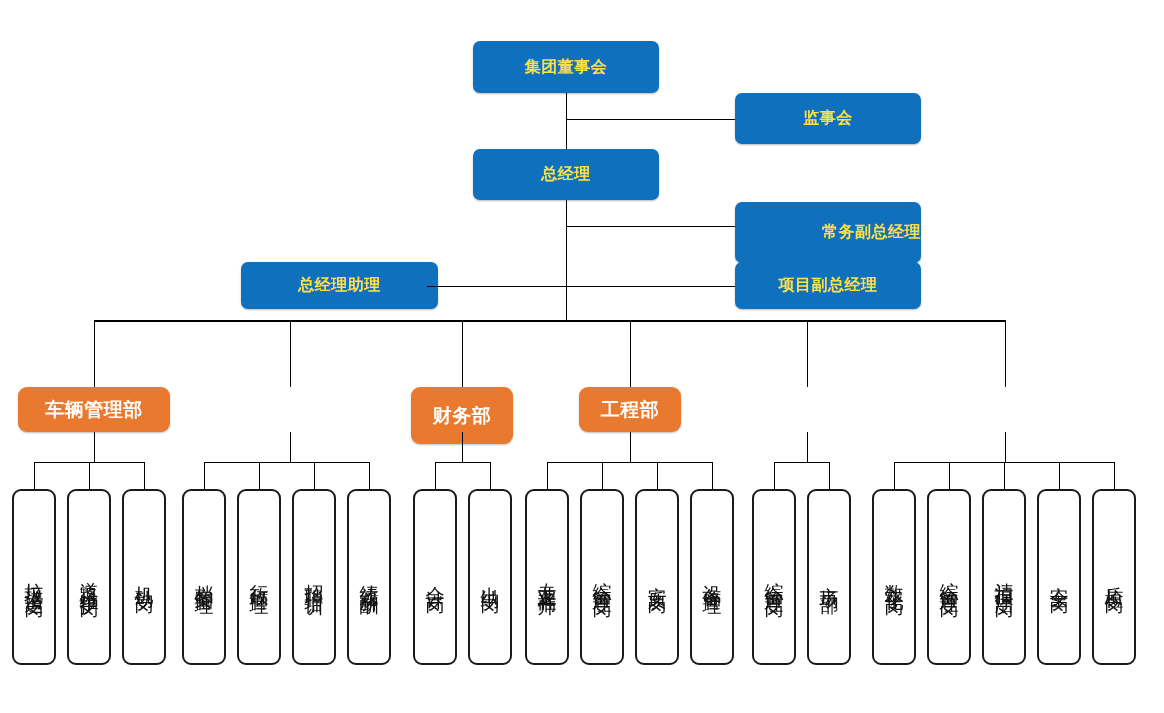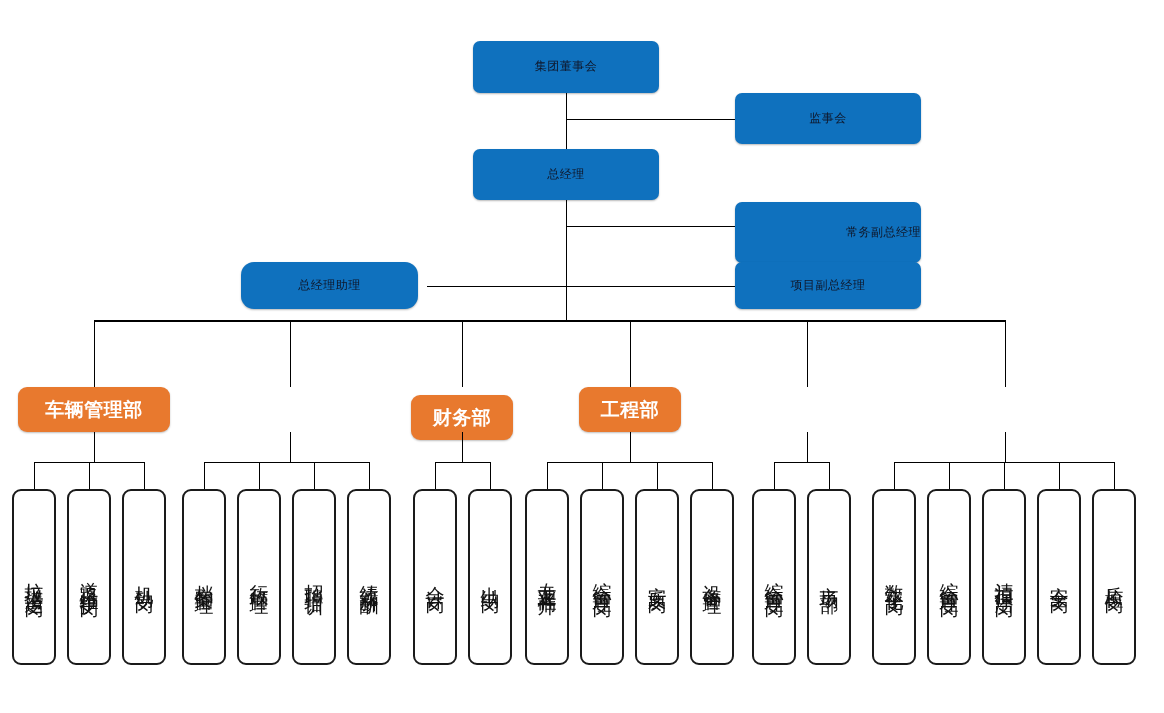--- a/index.html
+++ b/index.html
@@ -30,24 +30,24 @@
     box-sizing: border-box;
     display: flex;
     align-items: center;
     justify-content: center;
     text-align: center;
     line-height: 1.15;
   }
 
   .node.exec {
     background: #0F71BE;
-    color: #0f172a;
+    color: #fde047;
     border-radius: 7px;
-    font-size: 12px;
-    font-weight: 400;
+    font-size: 16px;
+    font-weight: 700;
     letter-spacing: 0.5px;
     box-shadow: 0 1px 2px rgba(0,0,0,0.28);
   }
 
   .node.dept {
     background: #E8792E;
     color: #ffffff;
     border-radius: 9px;
     font-size: 19px;
     font-weight: 600;
@@ -83,21 +83,21 @@
     </div>
     <div class="node exec" style="left: 473px; top: 149px; width: 186px; height: 51px;">
       <span>总经理</span>
     </div>
     <div class="node exec" style="left: 735px; top: 93px; width: 186px; height: 51px;">
       <span>监事会</span>
     </div>
     <div class="node exec" style="left: 735px; top: 202px; width: 186px; height: 61px; justify-content: flex-end;">
       <span>常务副总经理</span>
     </div>
-    <div class="node exec" style="left: 241px; top: 262px; width: 177px; height: 47px; border-radius: 13px;">
+    <div class="node exec" style="left: 241px; top: 262px; width: 197px; height: 47px;">
       <span>总经理助理</span>
     </div>
     <div class="node exec" style="left: 735px; top: 262px; width: 186px; height: 47px;">
       <span>项目副总经理</span>
     </div>
     <div class="line v" style="left: 566px; top: 93px; height: 56px;"></div>
     <div class="line h" style="left: 566px; top: 118.5px; width: 169px;"></div>
     <div class="line v" style="left: 566px; top: 200px; height: 120px;"></div>
     <div class="line h" style="left: 566px; top: 225.5px; width: 169px;"></div>
     <div class="line h" style="left: 427px; top: 285.5px; width: 308px;"></div>
@@ -133,21 +133,21 @@
     </div>
     <div class="line v" style="left: 314px; top: 462px; height: 27px;"></div>
     <div class="node post" style="left: 292px; top: 489px; width: 44px; height: 176px;">
       <span class="post-label">招聘培训</span>
     </div>
     <div class="line v" style="left: 369px; top: 462px; height: 27px;"></div>
     <div class="node post" style="left: 347px; top: 489px; width: 44px; height: 176px;">
       <span class="post-label">绩效薪酬</span>
     </div>
     <div class="line v" style="left: 462px; top: 320px; height: 67px;"></div>
-    <div class="node dept" style="left: 411px; top: 387px; width: 102px; height: 45px; margin-top: 8px;">
+    <div class="node dept" style="left: 411px; top: 387px; width: 102px; height: 57px;">
       <span>财务部</span>
     </div>
     <div class="line v" style="left: 462px; top: 432px; height: 30px;"></div>
     <div class="line h" style="left: 435px; top: 462px; width: 55px;"></div>
     <div class="line v" style="left: 435px; top: 462px; height: 27px;"></div>
     <div class="node post" style="left: 413px; top: 489px; width: 44px; height: 176px;">
       <span class="post-label">会计岗</span>
     </div>
     <div class="line v" style="left: 490px; top: 462px; height: 27px;"></div>
     <div class="node post" style="left: 468px; top: 489px; width: 44px; height: 176px;">

